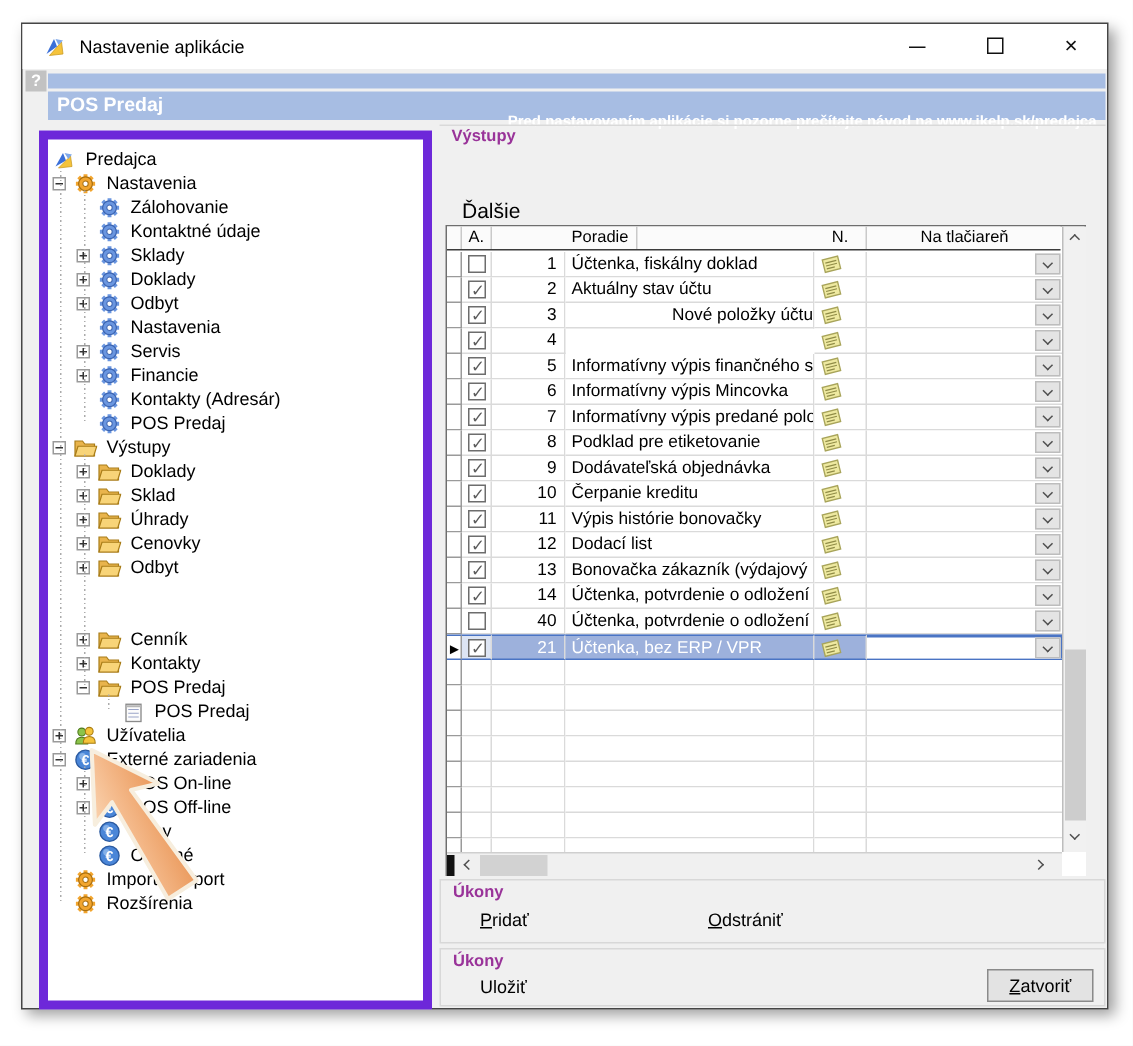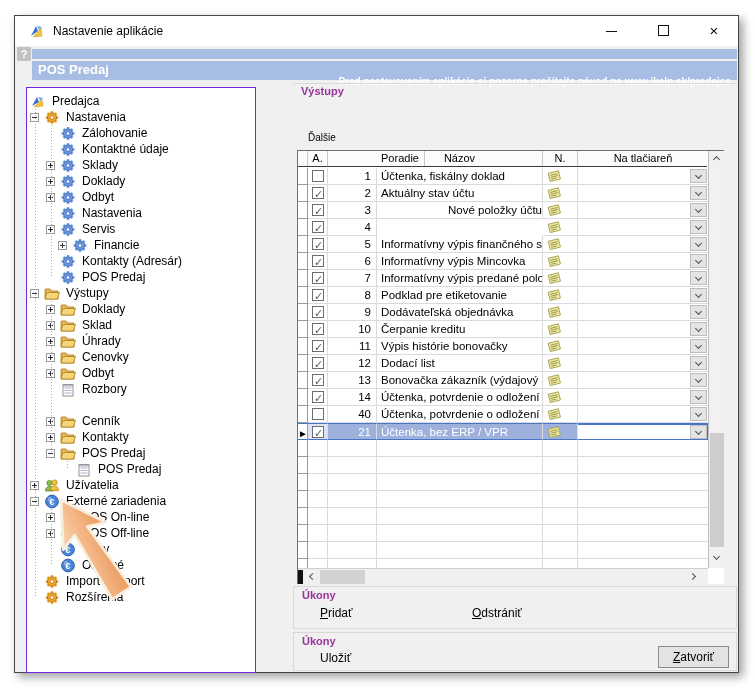--- a/index.html
+++ b/index.html
@@ -21,38 +21,38 @@
 
   
   #help-btn{position:absolute;left:2px;top:31px;width:14px;height:14px;background:#c2c2c2;
     color:#fff;font-weight:bold;font-size:11px;text-align:center;line-height:14px;}
   #strip{position:absolute;left:17px;top:33px;width:705px;height:10px;background:#a7bde3;}
   #headerbar{position:absolute;left:17px;top:45px;width:705px;height:19px;background:#a7bde3;}
   #headerbar .app{position:absolute;left:6px;top:1px;font-size:13px;font-weight:bold;color:#ffffff;}
   #headerbar .notice{position:absolute;right:6px;top:3px;font-size:10px;font-weight:bold;color:#ffffff;margin-top:12px;}
 
   
-  #tree-panel{position:absolute;left:11px;top:71px;width:230px;height:586px;background:#fff;
-    border:1px solid #6d28d9;overflow:hidden;}
+  #tree-panel{position:absolute;left:11px;top:71px;width:262px;height:586px;background:#fff;
+    border:6px solid #6d28d9;overflow:hidden;}
   .tree-row{position:absolute;left:0;height:16px;width:100%;display:flex;align-items:center;font-size:12px;color:#000;white-space:nowrap;}
   .ebox{width:9px;height:9px;border:1px solid #9a9a9a;background:#fff;position:relative;flex:0 0 9px;margin-right:5px;}
   .ebox i{position:absolute;background:#333;}
   .ebox .h{left:1px;top:3px;width:5px;height:1px;}
   .ebox .v{left:3px;top:1px;width:1px;height:5px;}
   .eslot{width:14px;flex:0 0 14px;}
   .ticon{width:16px;height:15px;flex:0 0 16px;margin-right:4px;position:relative;}
   .ticon svg{position:absolute;left:0;top:0;}
   .tlabel{padding:0 2px;}
   .spine{position:absolute;width:1px;background-image:repeating-linear-gradient(to bottom,#ababab 0 1px,transparent 1px 3px);}
 
   
   #group-topline{position:absolute;left:278px;top:67px;width:444px;height:1px;background:#d9d9d9;}
   .grouplabel{font-size:11px;font-weight:bold;color:#993399;}
   #vystupy-label{position:absolute;left:286px;top:69px;}
-  #dalsie-label{position:absolute;left:293px;top:116px;font-size:10px;color:#000;}
+  #dalsie-label{position:absolute;left:293px;top:116px;font-size:14px;color:#000;}
 
   
   #grid{position:absolute;left:282px;top:134px;width:427px;height:434px;background:#fff;border:1px solid #6e6e6e;}
   #grid-header{position:absolute;left:0;top:0;height:16px;width:409px;background:#fbfbfb;border-bottom:1px solid #3c3c3c;}
   .hcell{position:absolute;top:0;height:15px;font-size:11px;color:#000;text-align:center;line-height:15px;border-right:1px solid #c9c9c9;overflow:hidden;}
   .grow{position:absolute;left:0;width:409px;height:17px;}
   .gcell{position:absolute;top:0;height:17px;border-right:1px solid #dadada;border-bottom:1px solid #dadada;font-size:11.5px;line-height:16px;color:#000;overflow:hidden;white-space:nowrap;background:#fff;}
   .gutter{background:#fff;border-right:1px solid #9a9a9a;border-bottom:1px solid #9a9a9a;}
   .cb{position:absolute;left:4px;top:2px;width:12px;height:12px;border:1px solid #6d6d6d;background:#fff;}
   .cb .mark{position:absolute;left:1px;top:-2px;font-size:11px;color:#5c5c5c;}
@@ -283,21 +283,21 @@
             <line x1="5" y1="7.5" x2="1.5999999999999996" y2="7.500000000000001" stroke="#6a96e0" stroke-width="2.6"></line>
             <line x1="5.878679656440357" y1="5.378679656440358" x2="3.474516600406095" y2="2.974516600406096" stroke="#6a96e0" stroke-width="2.6"></line>
             <line x1="7.999999999999999" y1="4.5" x2="7.999999999999999" y2="1.0999999999999996" stroke="#6a96e0" stroke-width="2.6"></line>
             <line x1="10.121320343559642" y1="5.378679656440357" x2="12.525483399593902" y2="2.974516600406095" stroke="#6a96e0" stroke-width="2.6"></line>
             <circle cx="8" cy="7.5" r="4.6" fill="#6a96e0" stroke="#3c64b0" stroke-width="0.8"></circle>
         <circle cx="8" cy="7.5" r="1.8" fill="#ffffff" stroke="#3c64b0" stroke-width="0.7"></circle>
           </svg>
         </span>
         <span class="tlabel">Servis</span>
       </div>
-      <div class="tree-row" style="top: 149px; padding-left: 31px;">
+      <div class="tree-row" style="top: 149px; padding-left: 19px;">
         <span class="ebox">
           <i class="h"></i>
           <i class="v"></i>
         </span>
         <span class="ticon">
           <svg width="16" height="15" viewBox="0 0 16 15">
             <line x1="11" y1="7.5" x2="14.4" y2="7.5" stroke="#6a96e0" stroke-width="2.6"></line>
             <line x1="10.121320343559642" y1="9.621320343559642" x2="12.525483399593906" y2="12.025483399593904" stroke="#6a96e0" stroke-width="2.6"></line>
             <line x1="8" y1="10.5" x2="8" y2="13.9" stroke="#6a96e0" stroke-width="2.6"></line>
             <line x1="5.878679656440358" y1="9.621320343559642" x2="3.474516600406096" y2="12.025483399593906" stroke="#6a96e0" stroke-width="2.6"></line>
@@ -417,33 +417,20 @@
           <i class="v"></i>
         </span>
         <span class="ticon">
           <svg width="16" height="15" viewBox="0 0 16 15">
             <polygon points="1,3 6,3 7.5,5 14,5 14,13 1,13" fill="#e9b44c" stroke="#a97d18" stroke-width="0.8"></polygon>
        <polygon points="3,6.5 15.5,6.5 13.5,13 1,13" fill="#f8d478" stroke="#a97d18" stroke-width="0.8"></polygon>
           </svg>
         </span>
         <span class="tlabel">Odbyt</span>
       </div>
-      <div class="tree-row" style="top: 293px; padding-left: 19px;">
-        <span class="eslot"></span>
-        <span class="ticon">
-          <svg width="16" height="15" viewBox="0 0 16 15">
-            <rect x="3" y="2.5" width="10" height="11.5" fill="#fcfcfc" stroke="#8a8a8a" stroke-width="0.9"></rect>
-       <line x1="4.5" y1="6" x2="11.5" y2="6" stroke="#9aa4c8" stroke-width="0.8"></line>
-       <line x1="4.5" y1="8.5" x2="11.5" y2="8.5" stroke="#9aa4c8" stroke-width="0.8"></line>
-       <line x1="4.5" y1="11" x2="11.5" y2="11" stroke="#9aa4c8" stroke-width="0.8"></line>
-       <line x1="3" y1="3.8" x2="13" y2="3.8" stroke="#b5b5b5" stroke-width="1.4"></line>
-          </svg>
-        </span>
-        <span class="tlabel">Rozbory</span>
-      </div>
       <div class="tree-row" style="top: 325px; padding-left: 19px;">
         <span class="ebox">
           <i class="h"></i>
           <i class="v"></i>
         </span>
         <span class="ticon">
           <svg width="16" height="15" viewBox="0 0 16 15">
             <polygon points="1,3 6,3 7.5,5 14,5 14,13 1,13" fill="#e9b44c" stroke="#a97d18" stroke-width="0.8"></polygon>
        <polygon points="3,6.5 15.5,6.5 13.5,13 1,13" fill="#f8d478" stroke="#a97d18" stroke-width="0.8"></polygon>
           </svg>
@@ -610,21 +597,20 @@
     </div>
 
   <div id="group-topline"></div>
   <div id="vystupy-label" class="grouplabel">Výstupy</div>
   <div id="dalsie-label">Ďalšie</div>
 
   <div id="grid">
     <div id="grid-header">
         <div class="hcell" style="left: 10px; width: 20px;">A.</div>
         <div class="hcell" style="left: 30px; width: 49px; margin-left: 48px;">Poradie</div>
-        <div class="hcell" style="left: 79px; width: 166px;">Názov</div>
         <div class="hcell" style="left: 245px; width: 35px;">N.</div>
         <div class="hcell" style="left: 280px; width: 131px;">Na tlačiareň</div>
         <div class="hcell" style="left: 0px; width: 10px;"></div>
       </div>
     <div id="grid-body">
         <div class="grow" style="top: 17px;">
           <div class="gcell gutter" style="left: 0px; width: 10px;"></div>
           <div class="gcell acell" style="left: 10px; width: 20px;">
             <span class="cb"></span>
           </div>

